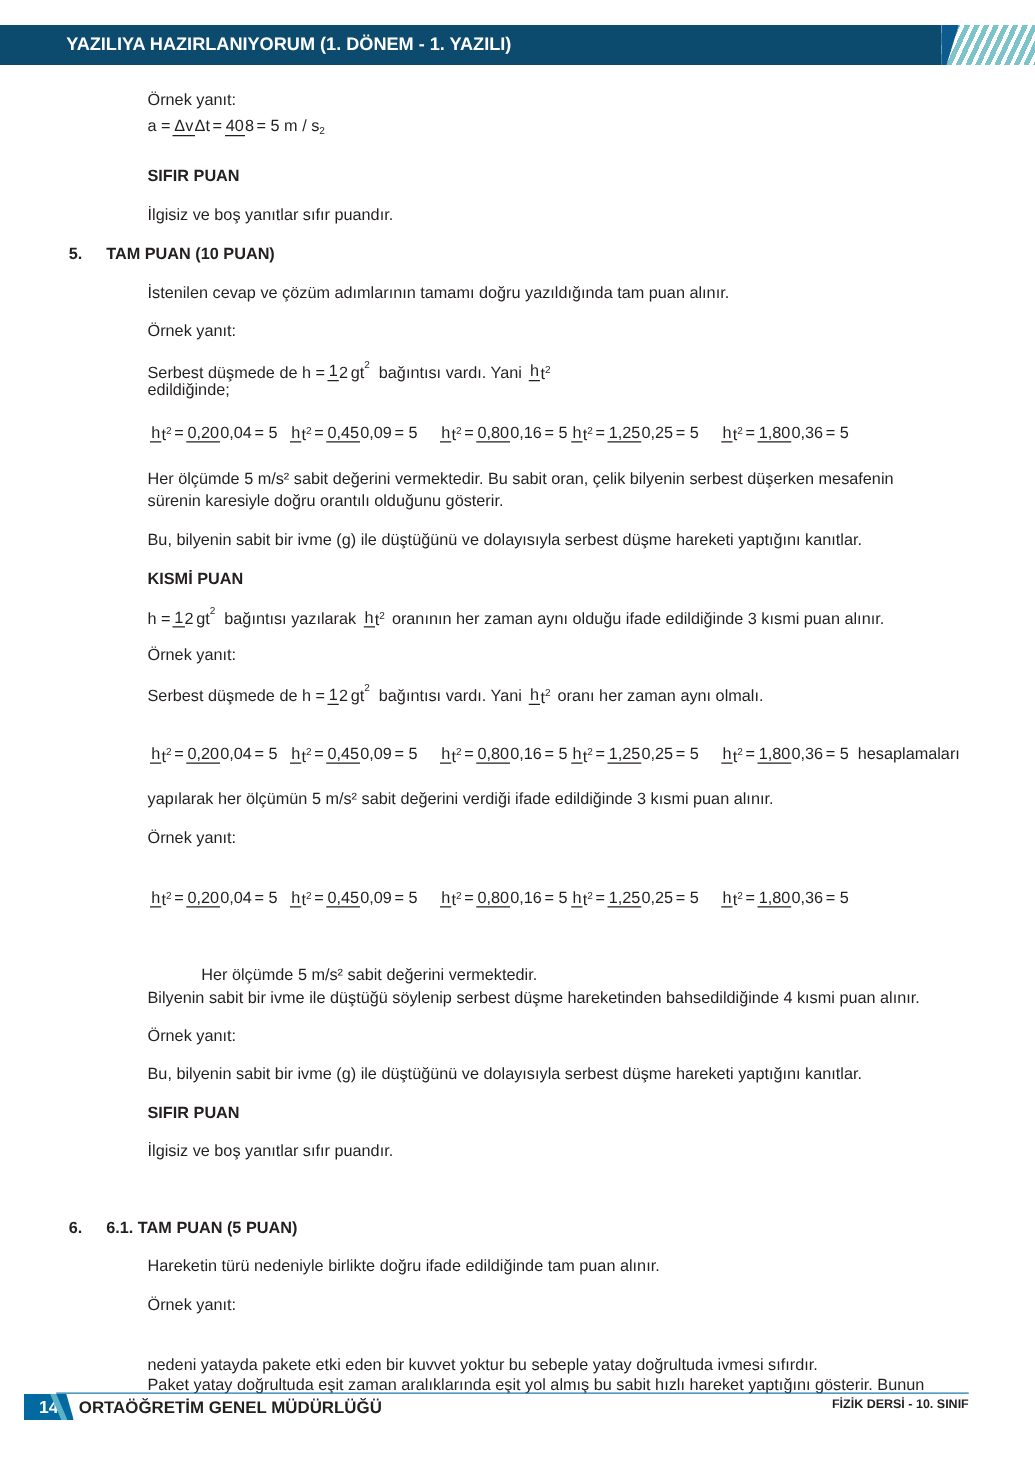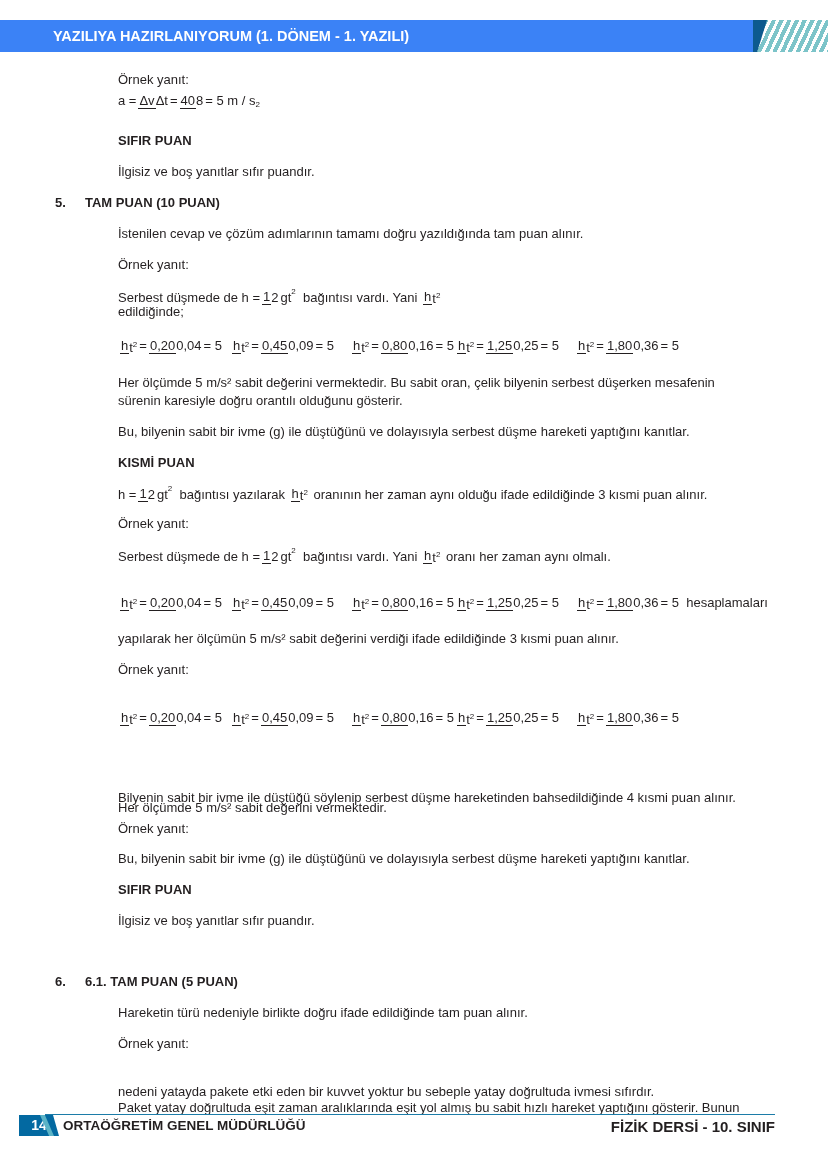--- a/index.html
+++ b/index.html
@@ -1,34 +1,34 @@
 <!DOCTYPE html>
 <html><head>
 <meta charset="utf-8">
 <style>
   html,body{margin:0;padding:0;background:#fff;}
   body{width:828px;height:1167px;position:relative;overflow:hidden;font-family:"Liberation Sans",sans-serif;color:#231f20;font-size:13px;}
-  .hdr{position:absolute;left:0;top:20px;width:828px;height:32px;background:#3b82f6;}
+  .hdr{position:absolute;left:0;top:20px;width:828px;height:32px;background:#0c4a6e;}
   .hdr-title{position:absolute;left:53px;top:0;line-height:32px;color:#fff;font-weight:bold;font-size:14.5px;}
   .hdr-stripes{position:absolute;right:0;top:0;width:75px;height:32px;background:repeating-linear-gradient(115deg,#ffffff 0 3px,#7cc4c9 3px 7px);}
   .hdr-stripes::before{content:"";position:absolute;left:0;top:0;width:14px;height:32px;background:#0d5a8e;clip-path:polygon(0 0,100% 0,30% 100%,0 100%);}
   .p{position:absolute;left:118px;white-space:nowrap;font-size:13px;line-height:16px;}
   .b{font-weight:bold;}
   .num{position:absolute;left:55px;font-weight:bold;font-size:13px;}
   .sec{position:absolute;left:85px;font-weight:bold;font-size:13px;}
   .frac{display:inline-flex;flex-direction:row;align-items:center;vertical-align:middle;font-size:13px;line-height:15px;margin:0 2px;}
   .frac .n{border-bottom:1px solid #231f20;padding:0 1px;}
   .row{position:absolute;left:118px;height:40px;display:flex;align-items:center;font-size:13px;}
   .eq{position:absolute;display:flex;align-items:center;}
   sup{font-size:8px;}
   .ftr-line{position:absolute;left:45px;top:1114px;width:730px;height:1px;background:#1c7ca8;}
   .ftr-num{position:absolute;left:0;top:1115px;width:40px;height:21px;background:#0369a1;color:#fff;font-weight:bold;font-size:14px;text-align:center;line-height:21px;clip-path:polygon(0 0,85% 0,100% 100%,0 100%);margin-left:19px;}
   .ftr-slash{position:absolute;left:40px;top:1115px;width:14px;height:21px;background:#5bb3c6;clip-path:polygon(0 0,35% 0,100% 100%,65% 100%);}
   .ftr-left{position:absolute;left:63px;top:1118px;font-weight:bold;font-size:13.5px;}
-  .ftr-right{position:absolute;right:53px;top:1118px;font-weight:bold;font-size:15px;}
+  .ftr-right{position:absolute;right:53px;top:1118px;font-weight:bold;font-size:10px;}
 </style>
 </head>
 <body>
 
 <div class="hdr">
   <div class="hdr-title">YAZILIYA HAZIRLANIYORUM (1. DÖNEM - 1. YAZILI)</div>
   <div class="hdr-stripes"></div>
 </div>
 
 <div class="p" style="top:72px;">Örnek yanıt:</div>
@@ -216,21 +216,21 @@
       </span><span>= 5</span></span>
   <span class="eq" style="position:static;"><span class="frac">
         <span class="n">h</span>
         <span>t<sup>2</sup></span>
       </span>=<span class="frac">
         <span class="n">1,80</span>
         <span>0,36</span>
       </span><span>= 5</span></span>
 </div>
 
-<div class="p" style="top:800px;">Her ölçümde 5 m/s² sabit değerini vermektedir.</div>
+<div class="p" style="top:772px;margin-left:43px;">Her ölçümde 5 m/s² sabit değerini vermektedir.</div>
 <div class="p" style="top:790px;">Bilyenin sabit bir ivme ile düştüğü söylenip serbest düşme hareketinden bahsedildiğinde 4 kısmi puan alınır.</div>
 <div class="p" style="top:821px;">Örnek yanıt:</div>
 <div class="p" style="top:851px;">Bu, bilyenin sabit bir ivme (g) ile düştüğünü ve dolayısıyla serbest düşme hareketi yaptığını kanıtlar.</div>
 <div class="p b" style="top:882px;">SIFIR PUAN</div>
 <div class="p" style="top:913px;">İlgisiz ve boş yanıtlar sıfır puandır.</div>
 
 <div class="num" style="top:974px;">6.</div>
 <div class="sec" style="top:974px;">6.1. TAM PUAN (5 PUAN)</div>
 <div class="p" style="top:1005px;">Hareketin türü nedeniyle birlikte doğru ifade edildiğinde tam puan alınır.</div>
 <div class="p" style="top:1036px;">Örnek yanıt:</div>

